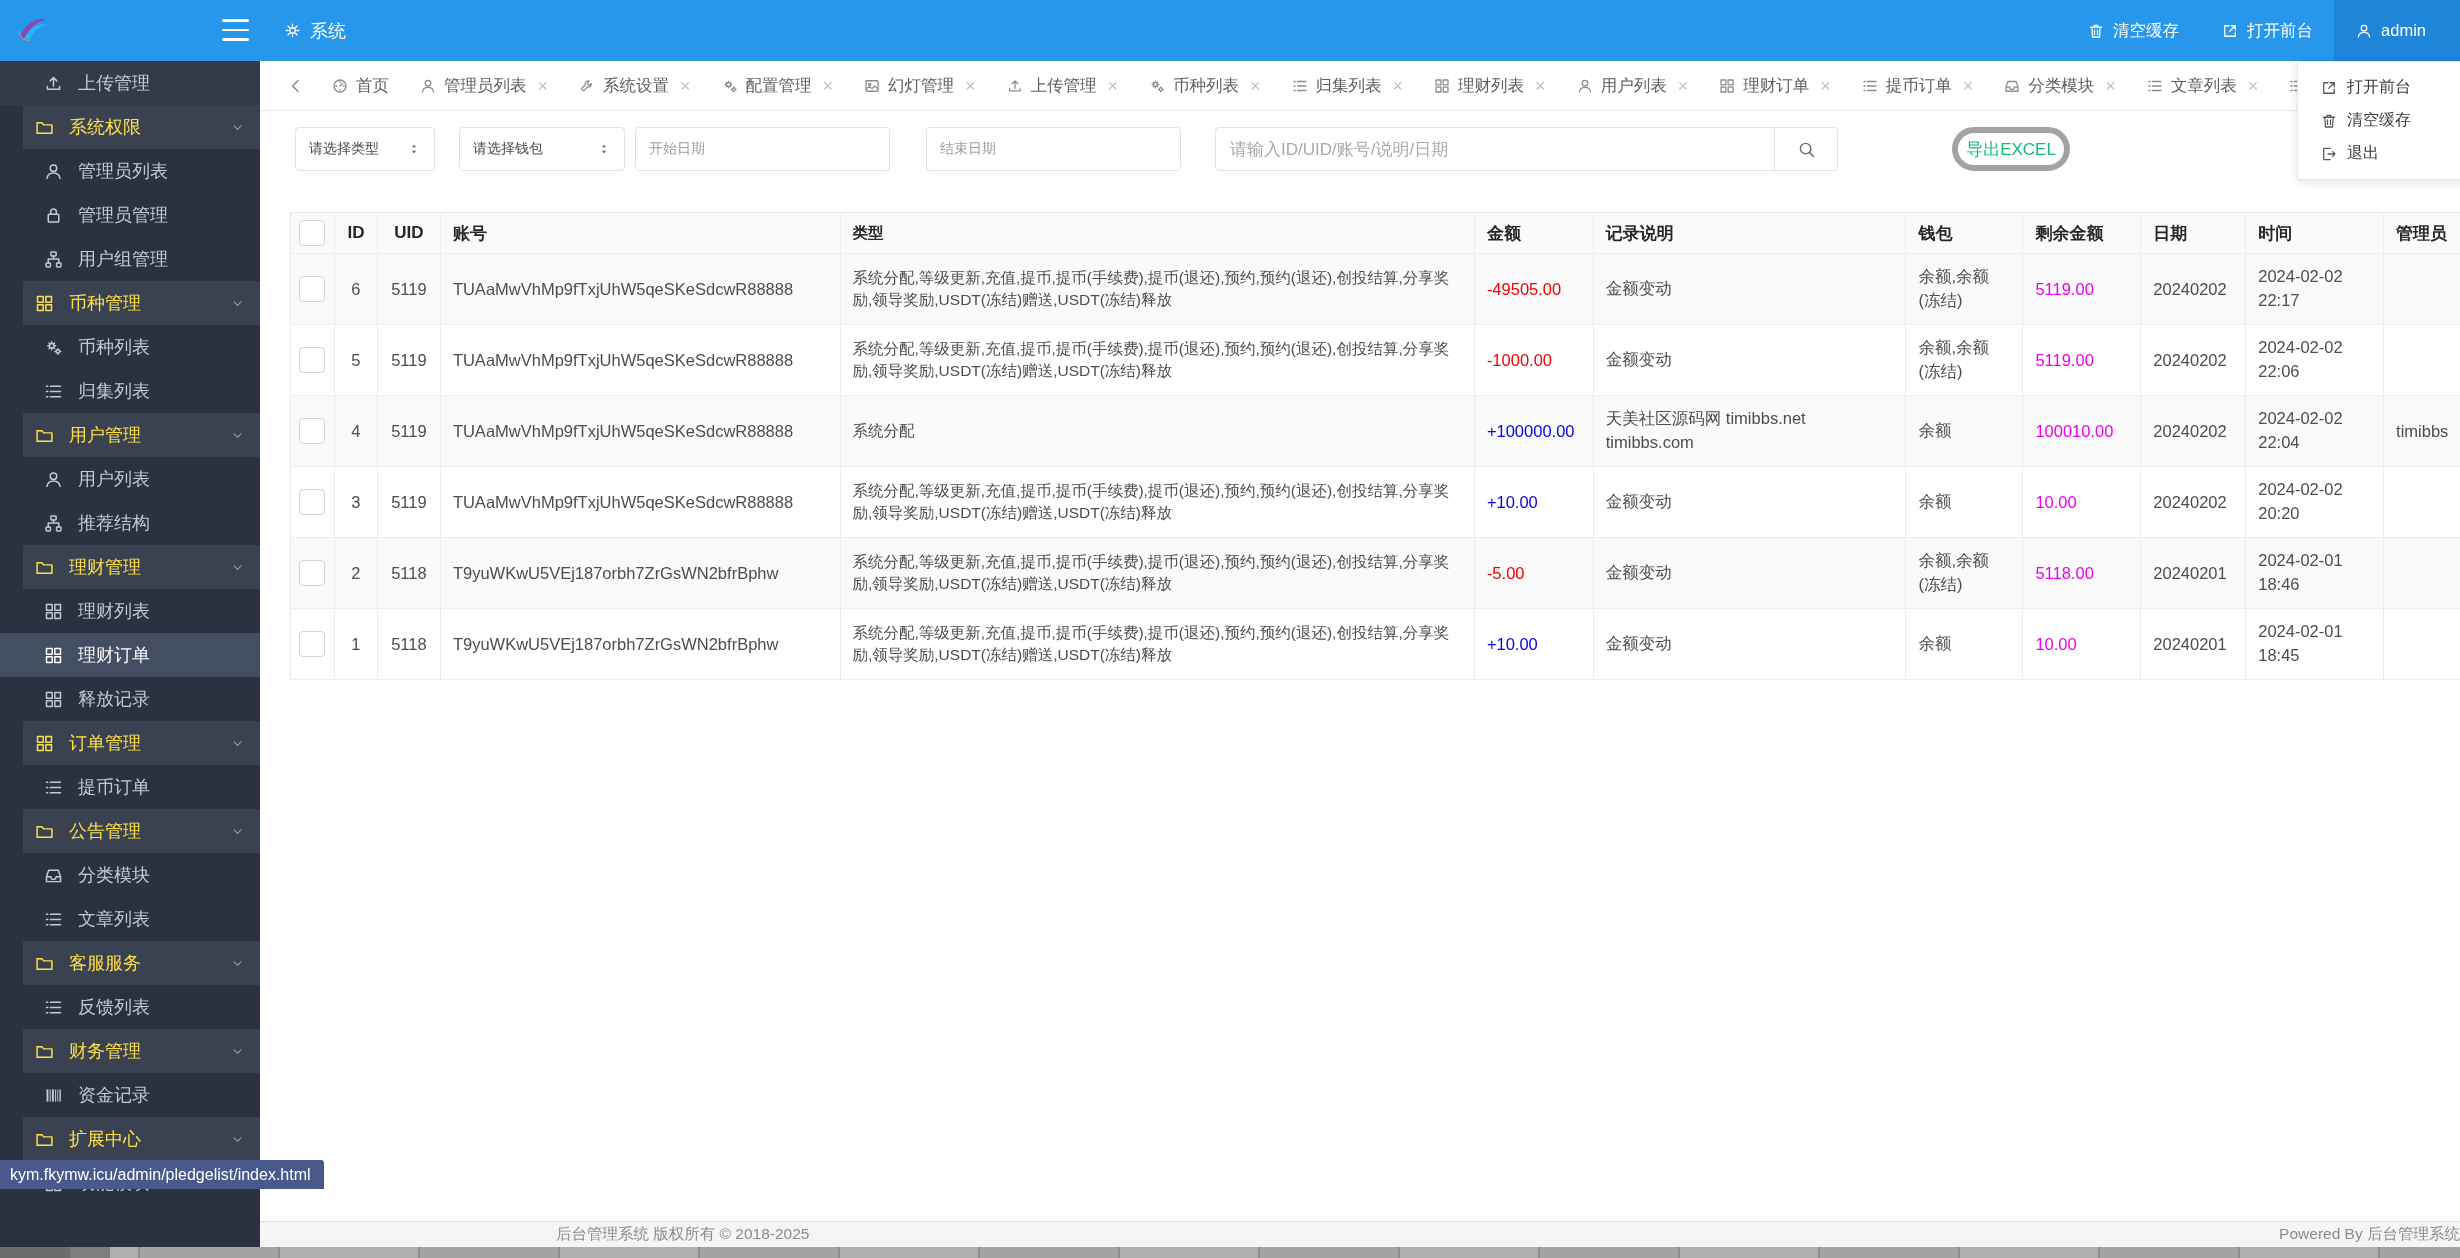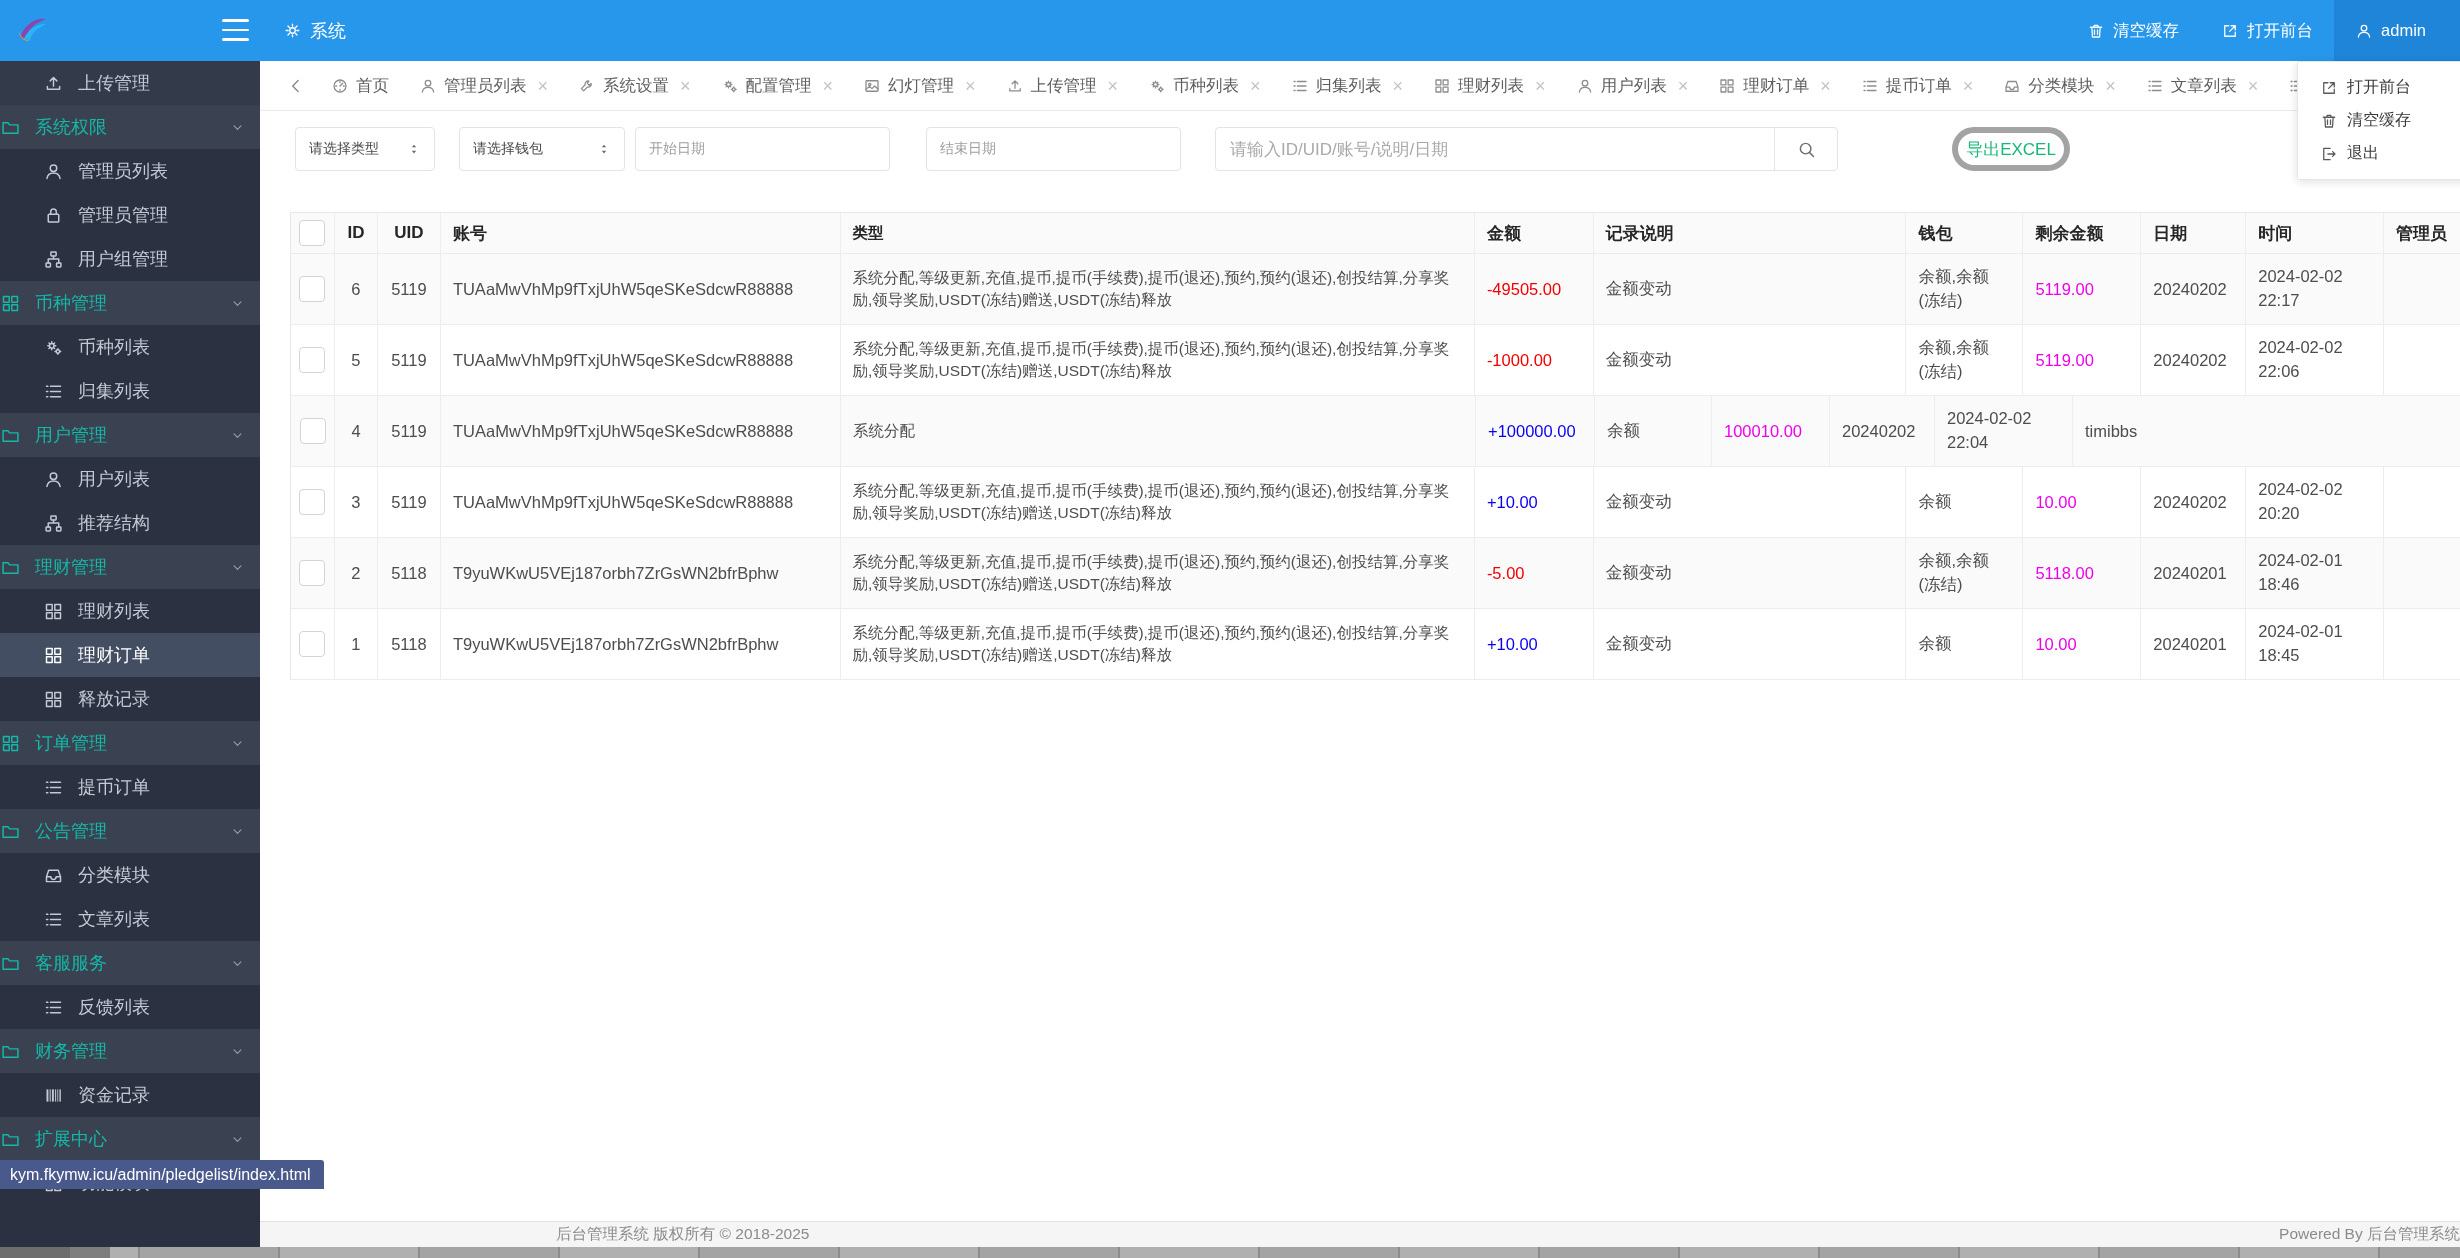--- a/index.html
+++ b/index.html
@@ -20,21 +20,21 @@
   .tb-act{display:flex;align-items:center;padding:0 21px;font-size:16.5px;cursor:pointer;}
   .tb-act .ic{width:18px;height:18px;margin-right:8px;}
   .tb-act.act-active{background:#1e85d8;padding-right:34px;}
 
   
   .sidebar{position:absolute;left:0;top:61px;width:260px;height:1186px;background:#2b3140;z-index:10;}
   .s-item{height:44px;display:flex;align-items:center;font-size:18px;color:#c3c9d5;cursor:pointer;}
   .s-item .ic{width:21px;height:21px;margin-right:14px;}
   .s-item.top{padding-left:43px;background:#333a4a;}
   .s-item.child{padding-left:43px;background:#2b3140;}
-  .s-item.parent{background:#3a4252;color:#14b8a6;}
+  .s-item.parent{padding-left:11px;background:#3a4252;color:#fde047;margin-left:23px;}
   .s-item.active{background:#434e63;color:#fff;}
   .s-item .chev{margin-left:auto;margin-right:15px;width:15px;height:15px;color:#96a0b2;}
   .s-label{white-space:nowrap;}
 
   
   .main{position:absolute;left:260px;top:61px;width:2200px;height:1197px;background:#fff;overflow:hidden;}
   .tabbar{position:absolute;left:0;top:0;width:2200px;height:50px;border-bottom:1px solid #e9e9e9;
           display:flex;align-items:center;padding-left:26px;box-sizing:border-box;background:#fff;color:#5e5e5e;}
   .tab-nav{width:20px;height:20px;color:#8a8a8a;margin-right:10px;cursor:pointer;}
   .tabs-list{display:flex;align-items:center;height:100%;white-space:nowrap;}
@@ -607,20 +607,23 @@
           <div class="td col-cb center">
             <span class="cb"></span>
           </div>
           <div class="td col-id center">4</div>
           <div class="td col-uid center">5119</div>
           <div class="td col-acct">TUAaMwVhMp9fTxjUhW5qeSKeSdcwR88888</div>
           <div class="td col-type">
             <span class="wrap">系统分配</span>
           </div>
           <div class="td col-amt pos">+100000.00</div>
+          <div class="td col-desc">
+            <span class="wrap">天美社区源码网 timibbs.net timibbs.com</span>
+          </div>
           <div class="td col-wallet">
             <span class="wrap">余额</span>
           </div>
           <div class="td col-remain remain">100010.00</div>
           <div class="td col-date">20240202</div>
           <div class="td col-time">
             <span class="wrap">2024-02-02 22:04</span>
           </div>
           <div class="td col-admin">timibbs</div>
         </div>

